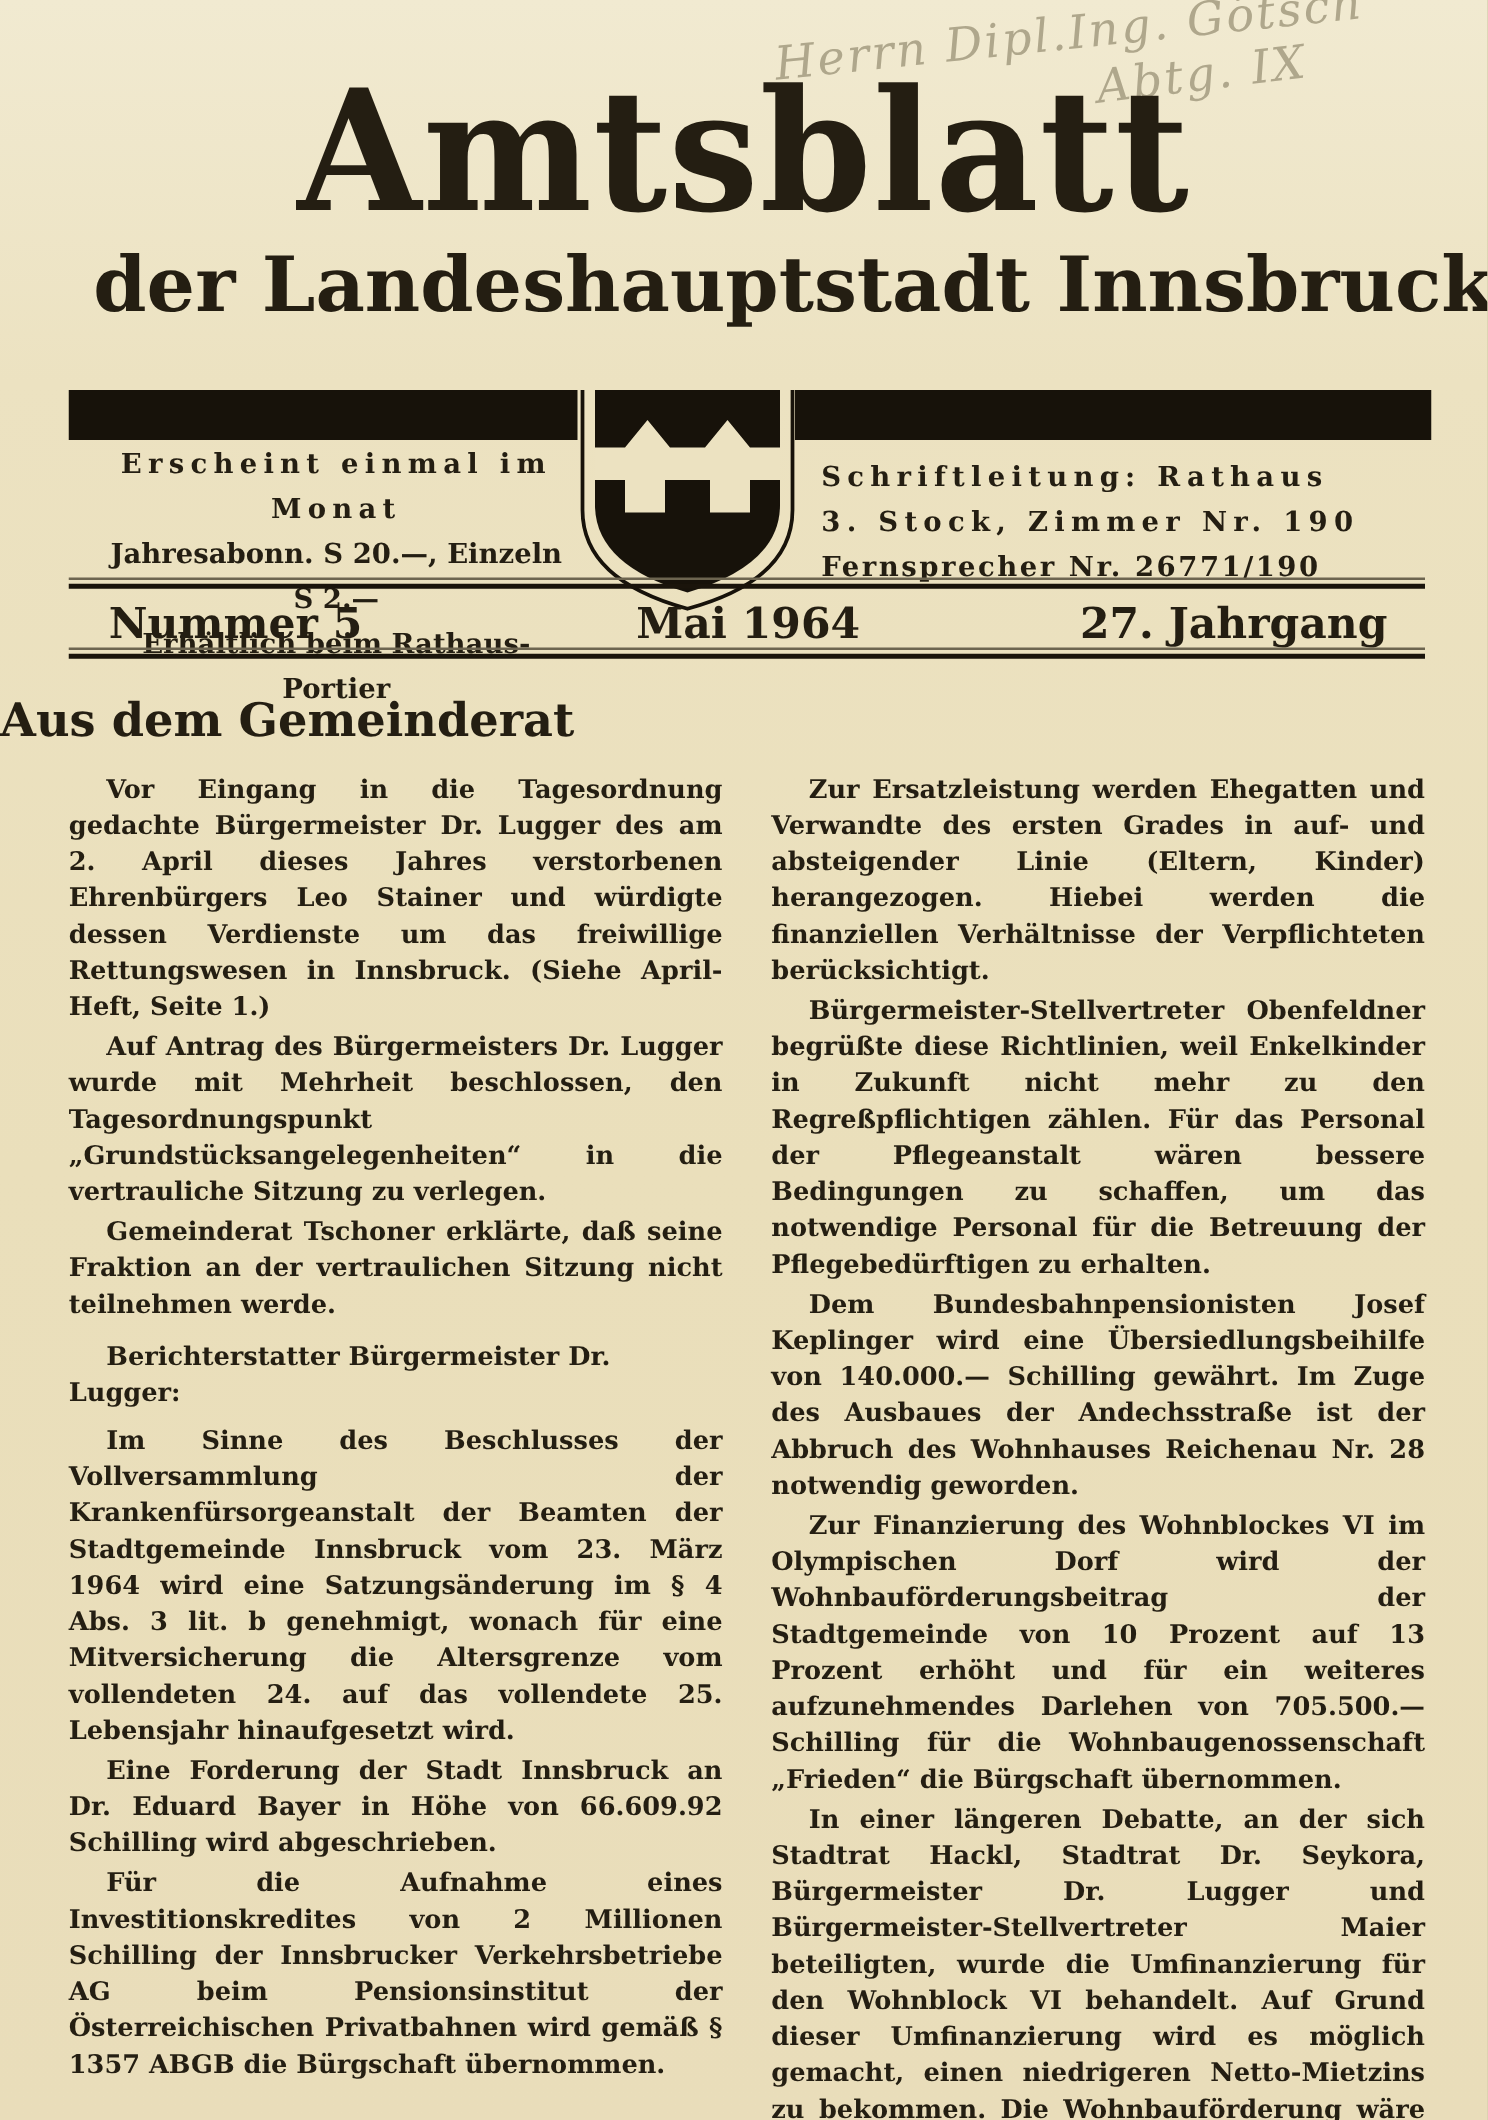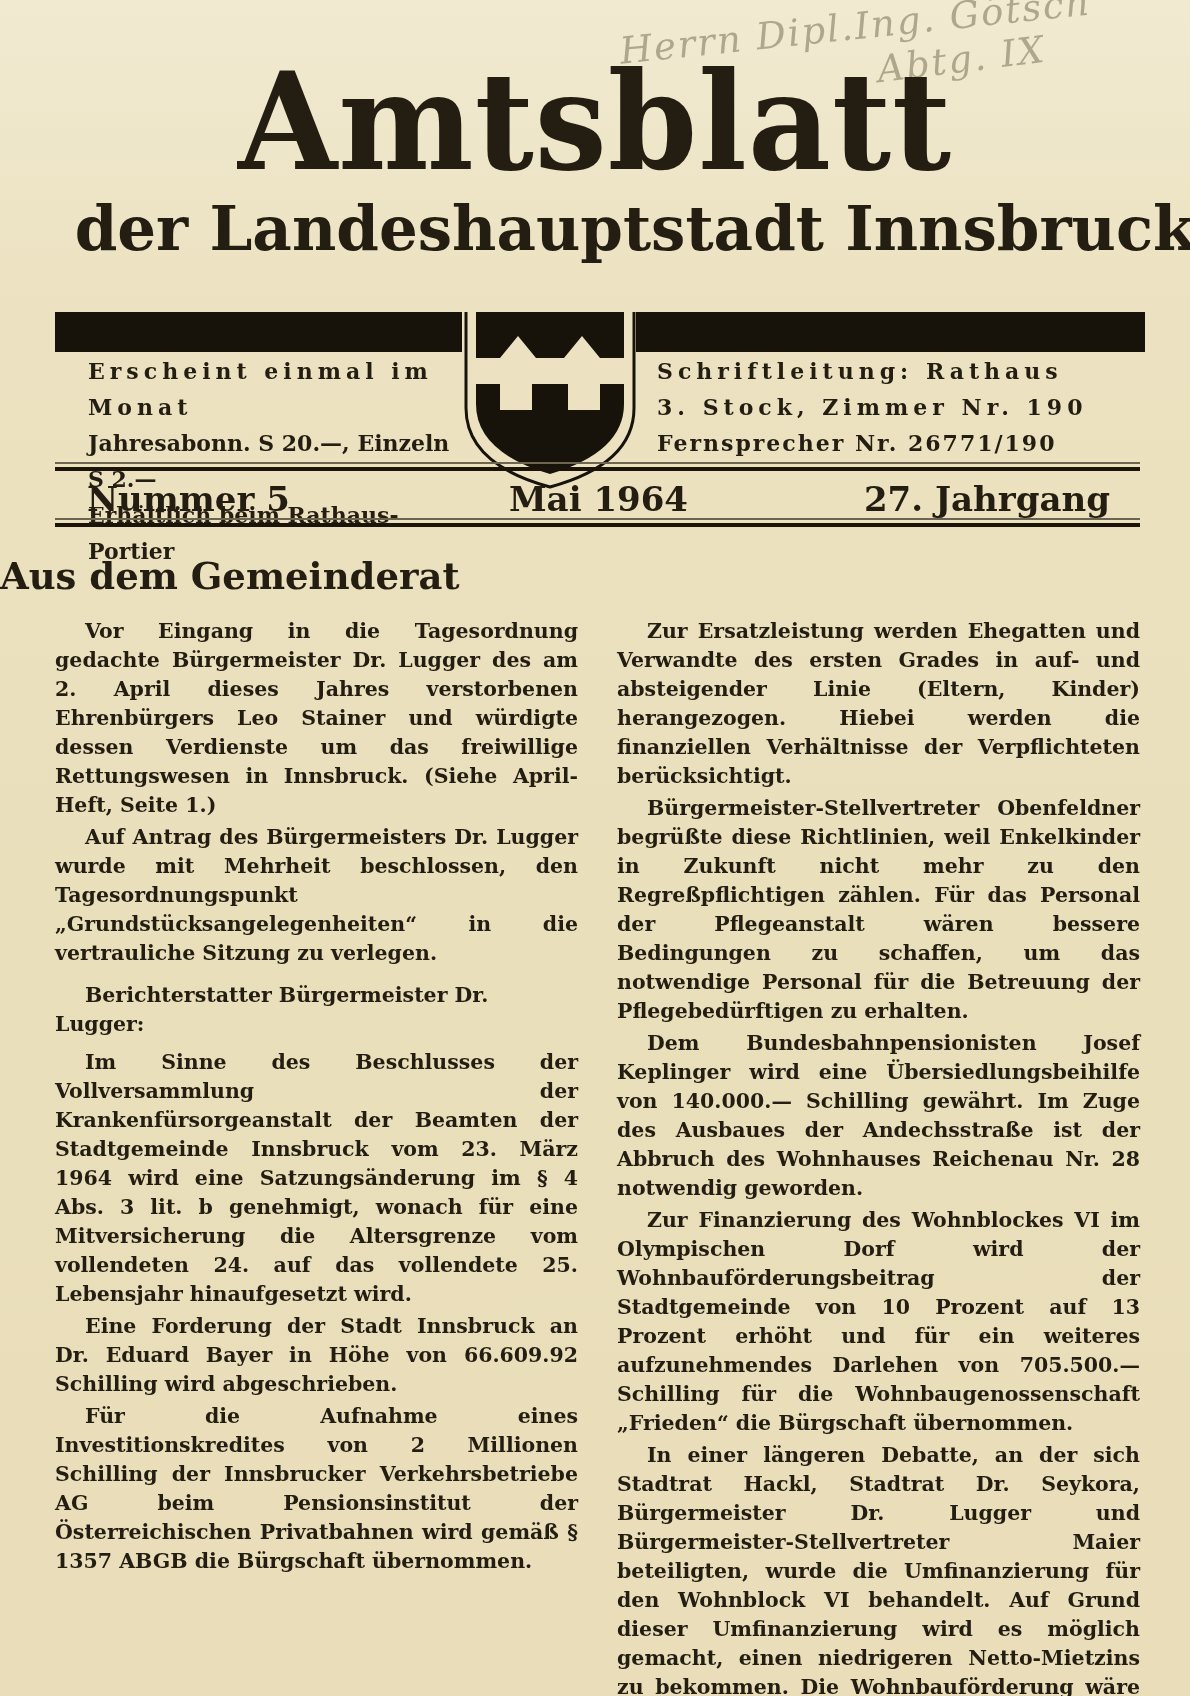--- a/index.html
+++ b/index.html
@@ -53,24 +53,24 @@
 
   
   .band-seg{position:absolute;top:312px;height:40px;background:var(--band);}
   .band-left{left:55px;width:407px;}
   .band-right{left:636px;width:509px;}
   .coat{position:absolute;left:462px;top:312px;width:176px;height:178px;}
 
   
   .info-left{
     position:absolute;top:353px;left:88px;width:362px;
-    text-align:left;font-weight:bold;font-size:22px;line-height:36px;
+    text-align:center;font-weight:bold;font-size:22px;line-height:36px;
   }
   .info-right{
-    position:absolute;top:353px;left:657px;width:460px;
+    position:absolute;top:364px;left:657px;width:460px;
     text-align:left;font-weight:bold;font-size:22px;line-height:36px;
   }
   .spaced{letter-spacing:5px;}
   .spaced-sm{letter-spacing:2px;}
 
   
   .double-rule{
     position:absolute;left:55px;width:1085px;height:3px;
     border-top:2px solid #6d6550;
     border-bottom:4px solid var(--rule);
@@ -151,20 +151,21 @@
     <span class="cell issue-center">Mai 1964</span>
     <span class="cell issue-right">27. Jahrgang</span>
   </div>
   <div class="double-rule rule-2"></div>
 
   <div class="article-title">Aus dem Gemeinderat</div>
   <div class="columns">
     <div class="col" id="col-0">
         <p class="para body">Vor Eingang in die Tagesordnung gedachte Bürgermeister Dr. Lugger des am 2. April dieses Jahres verstorbenen Ehrenbürgers Leo Stainer und würdigte dessen Verdienste um das freiwillige Rettungswesen in Innsbruck. (Siehe April-Heft, Seite 1.)</p>
         <p class="para body">Auf Antrag des Bürgermeisters Dr. Lugger wurde mit Mehrheit beschlossen, den Tagesordnungspunkt „Grundstücksangelegenheiten“ in die vertrauliche Sitzung zu verlegen.</p>
+        <p class="para body">Gemeinderat Tschoner erklärte, daß seine Fraktion an der vertraulichen Sitzung nicht teilnehmen werde.</p>
         <p class="para reporter">Berichterstatter Bürgermeister Dr. Lugger:</p>
         <p class="para body">Im Sinne des Beschlusses der Vollversammlung der Krankenfürsorgeanstalt der Beamten der Stadtgemeinde Innsbruck vom 23. März 1964 wird eine Satzungsänderung im § 4 Abs. 3 lit. b genehmigt, wonach für eine Mitversicherung die Altersgrenze vom vollendeten 24. auf das vollendete 25. Lebensjahr hinaufgesetzt wird.</p>
         <p class="para body">Eine Forderung der Stadt Innsbruck an Dr. Eduard Bayer in Höhe von 66.609.92 Schilling wird abgeschrieben.</p>
         <p class="para body">Für die Aufnahme eines Investitionskredites von 2 Millionen Schilling der Innsbrucker Verkehrsbetriebe AG beim Pensionsinstitut der Österreichischen Privatbahnen wird gemäß § 1357 ABGB die Bürgschaft übernommen.</p>
       </div>
     <div class="col" id="col-1">
         <p class="para body">Zur Ersatzleistung werden Ehegatten und Verwandte des ersten Grades in auf- und absteigender Linie (Eltern, Kinder) herangezogen. Hiebei werden die finanziellen Verhältnisse der Verpflichteten berücksichtigt.</p>
         <p class="para body">Bürgermeister-Stellvertreter Obenfeldner begrüßte diese Richtlinien, weil Enkelkinder in Zukunft nicht mehr zu den Regreßpflichtigen zählen. Für das Personal der Pflegeanstalt wären bessere Bedingungen zu schaffen, um das notwendige Personal für die Betreuung der Pflegebedürftigen zu erhalten.</p>
         <p class="para body">Dem Bundesbahnpensionisten Josef Keplinger wird eine Übersiedlungsbeihilfe von 140.000.— Schilling gewährt. Im Zuge des Ausbaues der Andechsstraße ist der Abbruch des Wohnhauses Reichenau Nr. 28 notwendig geworden.</p>
         <p class="para body">Zur Finanzierung des Wohnblockes VI im Olympischen Dorf wird der Wohnbauförderungsbeitrag der Stadtgemeinde von 10 Prozent auf 13 Prozent erhöht und für ein weiteres aufzunehmendes Darlehen von 705.500.— Schilling für die Wohnbaugenossenschaft „Frieden“ die Bürgschaft übernommen.</p>

